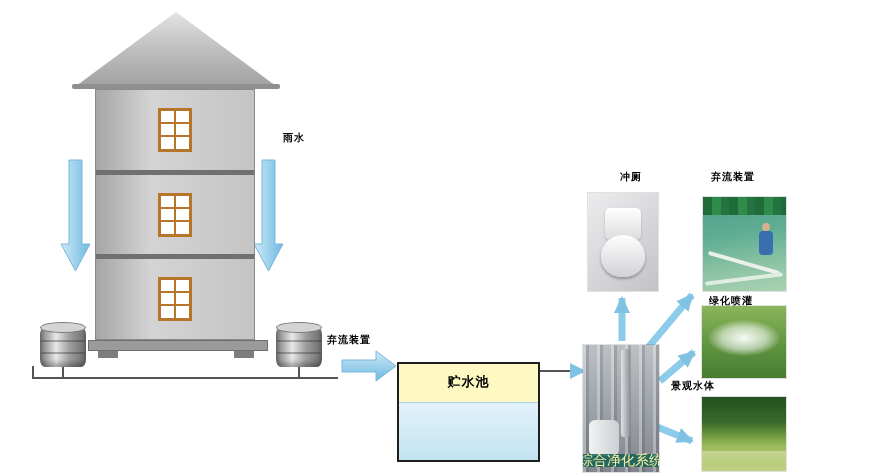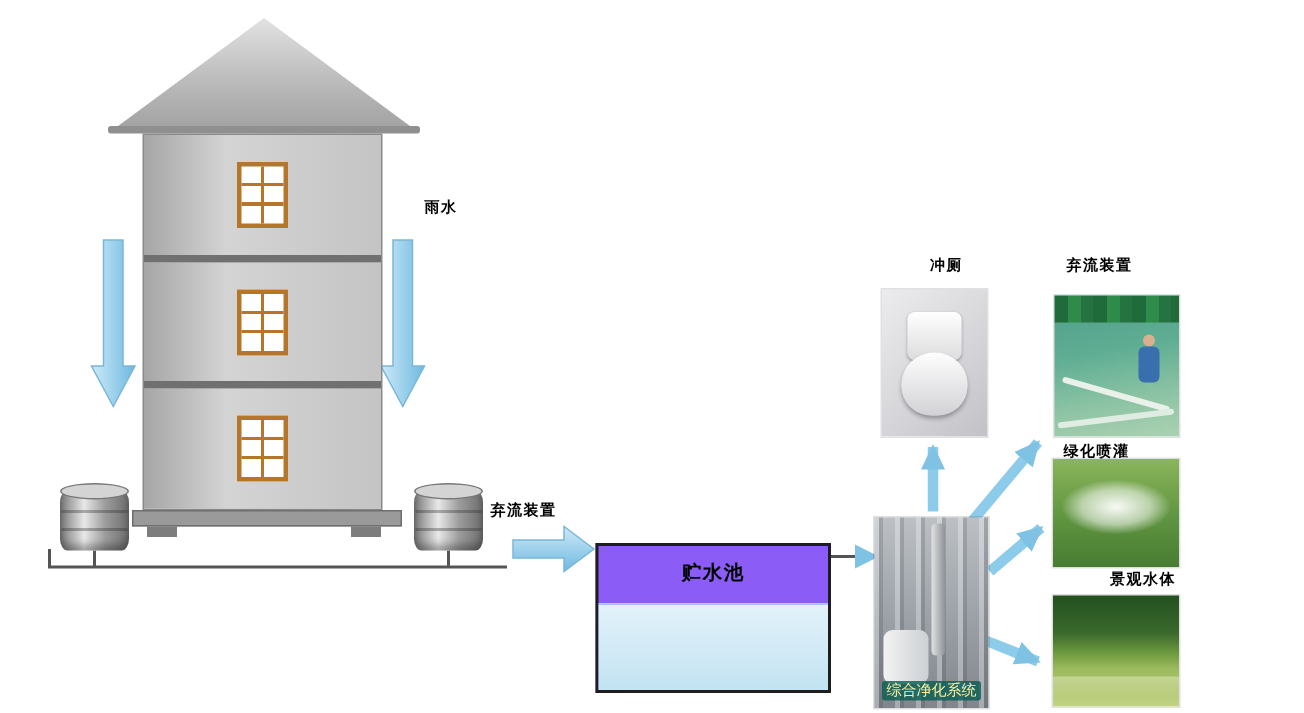--- a/index.html
+++ b/index.html
@@ -45,37 +45,37 @@
   .barrel::before{
     content:"";position:absolute;left:0;top:-5px;width:100%;height:11px;border-radius:50%;
     background:#d4d4d4;border:1px solid #777;box-sizing:border-box;
   }
   .barrel::after{
     content:"";position:absolute;left:1px;right:1px;top:13px;height:2px;
     background:rgba(50,50,50,.35);box-shadow:0 12px 0 rgba(50,50,50,.35);
   }
 
   
-  .tank{left:397px;top:362px;width:157px;height:100px;border:2px solid #1e1e1e;background:#8b5cf6;box-sizing:border-box;z-index:2;}
+  .tank{left:397px;top:362px;width:143px;height:100px;border:2px solid #1e1e1e;background:#fef9c3;box-sizing:border-box;z-index:2;}
   .tank-label{text-align:center;padding-top:9px;font-size:13px;font-weight:600;letter-spacing:1px;}
   .tank-water{position:absolute;left:0;right:0;bottom:0;height:57px;background:linear-gradient(180deg,#e2f2fa 0%,#c3e3f2 100%);border-top:1px solid #a9d0e3;}
 
   
   .photo{z-index:2;overflow:hidden;box-shadow:0 0 0 1px rgba(0,0,0,.12);}
   .purification-photo{
     left:583px;top:345px;width:76px;height:127px;
     background:
       repeating-linear-gradient(90deg,rgba(255,255,255,.30) 0 3px,rgba(40,45,55,.18) 3px 6px,rgba(255,255,255,0) 6px 14px),
       linear-gradient(180deg,#bcc0c5 0%,#9aa0a6 55%,#82868c 100%);
   }
   .purif-pipe{position:absolute;left:38px;top:4px;width:9px;height:88px;background:linear-gradient(90deg,#e2e2e2,#8e9296);border-radius:3px;}
   .purif-tank{position:absolute;left:6px;bottom:16px;width:30px;height:36px;background:linear-gradient(90deg,#f2f2f2,#ccd0d4);border-radius:6px;}
   .purif-label{
     position:absolute;bottom:5px;left:50%;transform:translateX(-50%);white-space:nowrap;
-    font-size:10px;line-height:11px;color:#ffef9e;background:rgba(8,92,82,.80);padding:1px 3px;border-radius:2px;
+    font-size:14px;line-height:11px;color:#ffef9e;background:rgba(8,92,82,.80);padding:1px 3px;border-radius:2px;
   }
   .toilet-photo{left:588px;top:193px;width:70px;height:98px;background:linear-gradient(135deg,#ececee 0%,#d4d4d8 60%,#c2c2c6 100%);}
   .toilet-tank-shape{position:absolute;left:17px;top:15px;width:36px;height:32px;border-radius:5px;background:linear-gradient(180deg,#fff,#dcdcde);box-shadow:0 1px 2px rgba(0,0,0,.25);}
   .toilet-bowl-shape{position:absolute;left:13px;top:42px;width:44px;height:42px;border-radius:50% 50% 46% 46%;background:linear-gradient(180deg,#fefefe,#d2d2d6);box-shadow:0 2px 3px rgba(0,0,0,.3);}
   .road-photo{left:703px;top:197px;width:83px;height:94px;background:linear-gradient(170deg,#4d9c85 0%,#5fae94 40%,#8cc3a4 72%,#abd2b2 100%);}
   .road-plants{position:absolute;left:0;top:0;right:0;height:18px;background:repeating-linear-gradient(90deg,#1f6b3a 0 9px,#2f8b4a 9px 18px,#247340 18px 26px);}
   .road-pipe1{position:absolute;left:4px;bottom:26px;width:74px;height:4px;background:#e9f1ea;transform:rotate(16deg);border-radius:2px;}
   .road-pipe2{position:absolute;left:2px;bottom:10px;width:78px;height:4px;background:#dfece2;transform:rotate(-7deg);border-radius:2px;}
   .road-person-head{position:absolute;right:16px;top:26px;width:8px;height:8px;border-radius:50%;background:#d8b090;}
   .road-person-body{position:absolute;right:13px;top:34px;width:14px;height:24px;border-radius:4px;background:#3a6fae;}
@@ -173,15 +173,15 @@
 
   <div class="abs photo landscape-photo">
     <div class="water-glow"></div>
   </div>
 
   <div class="lbl" style="left:283px;top:131px;">雨水</div>
   <div class="lbl" style="left:327px;top:333px;">弃流装置</div>
   <div class="lbl" style="left:620px;top:170px;">冲厕</div>
   <div class="lbl" style="left:711px;top:170px;">弃流装置</div>
   <div class="lbl" style="left:709px;top:294px;">绿化喷灌</div>
-  <div class="lbl" style="left:740px;top:379px;">景观水体</div>
+  <div class="lbl" style="left:671px;top:379px;">景观水体</div>
 
 </div>
 
 </body></html>

